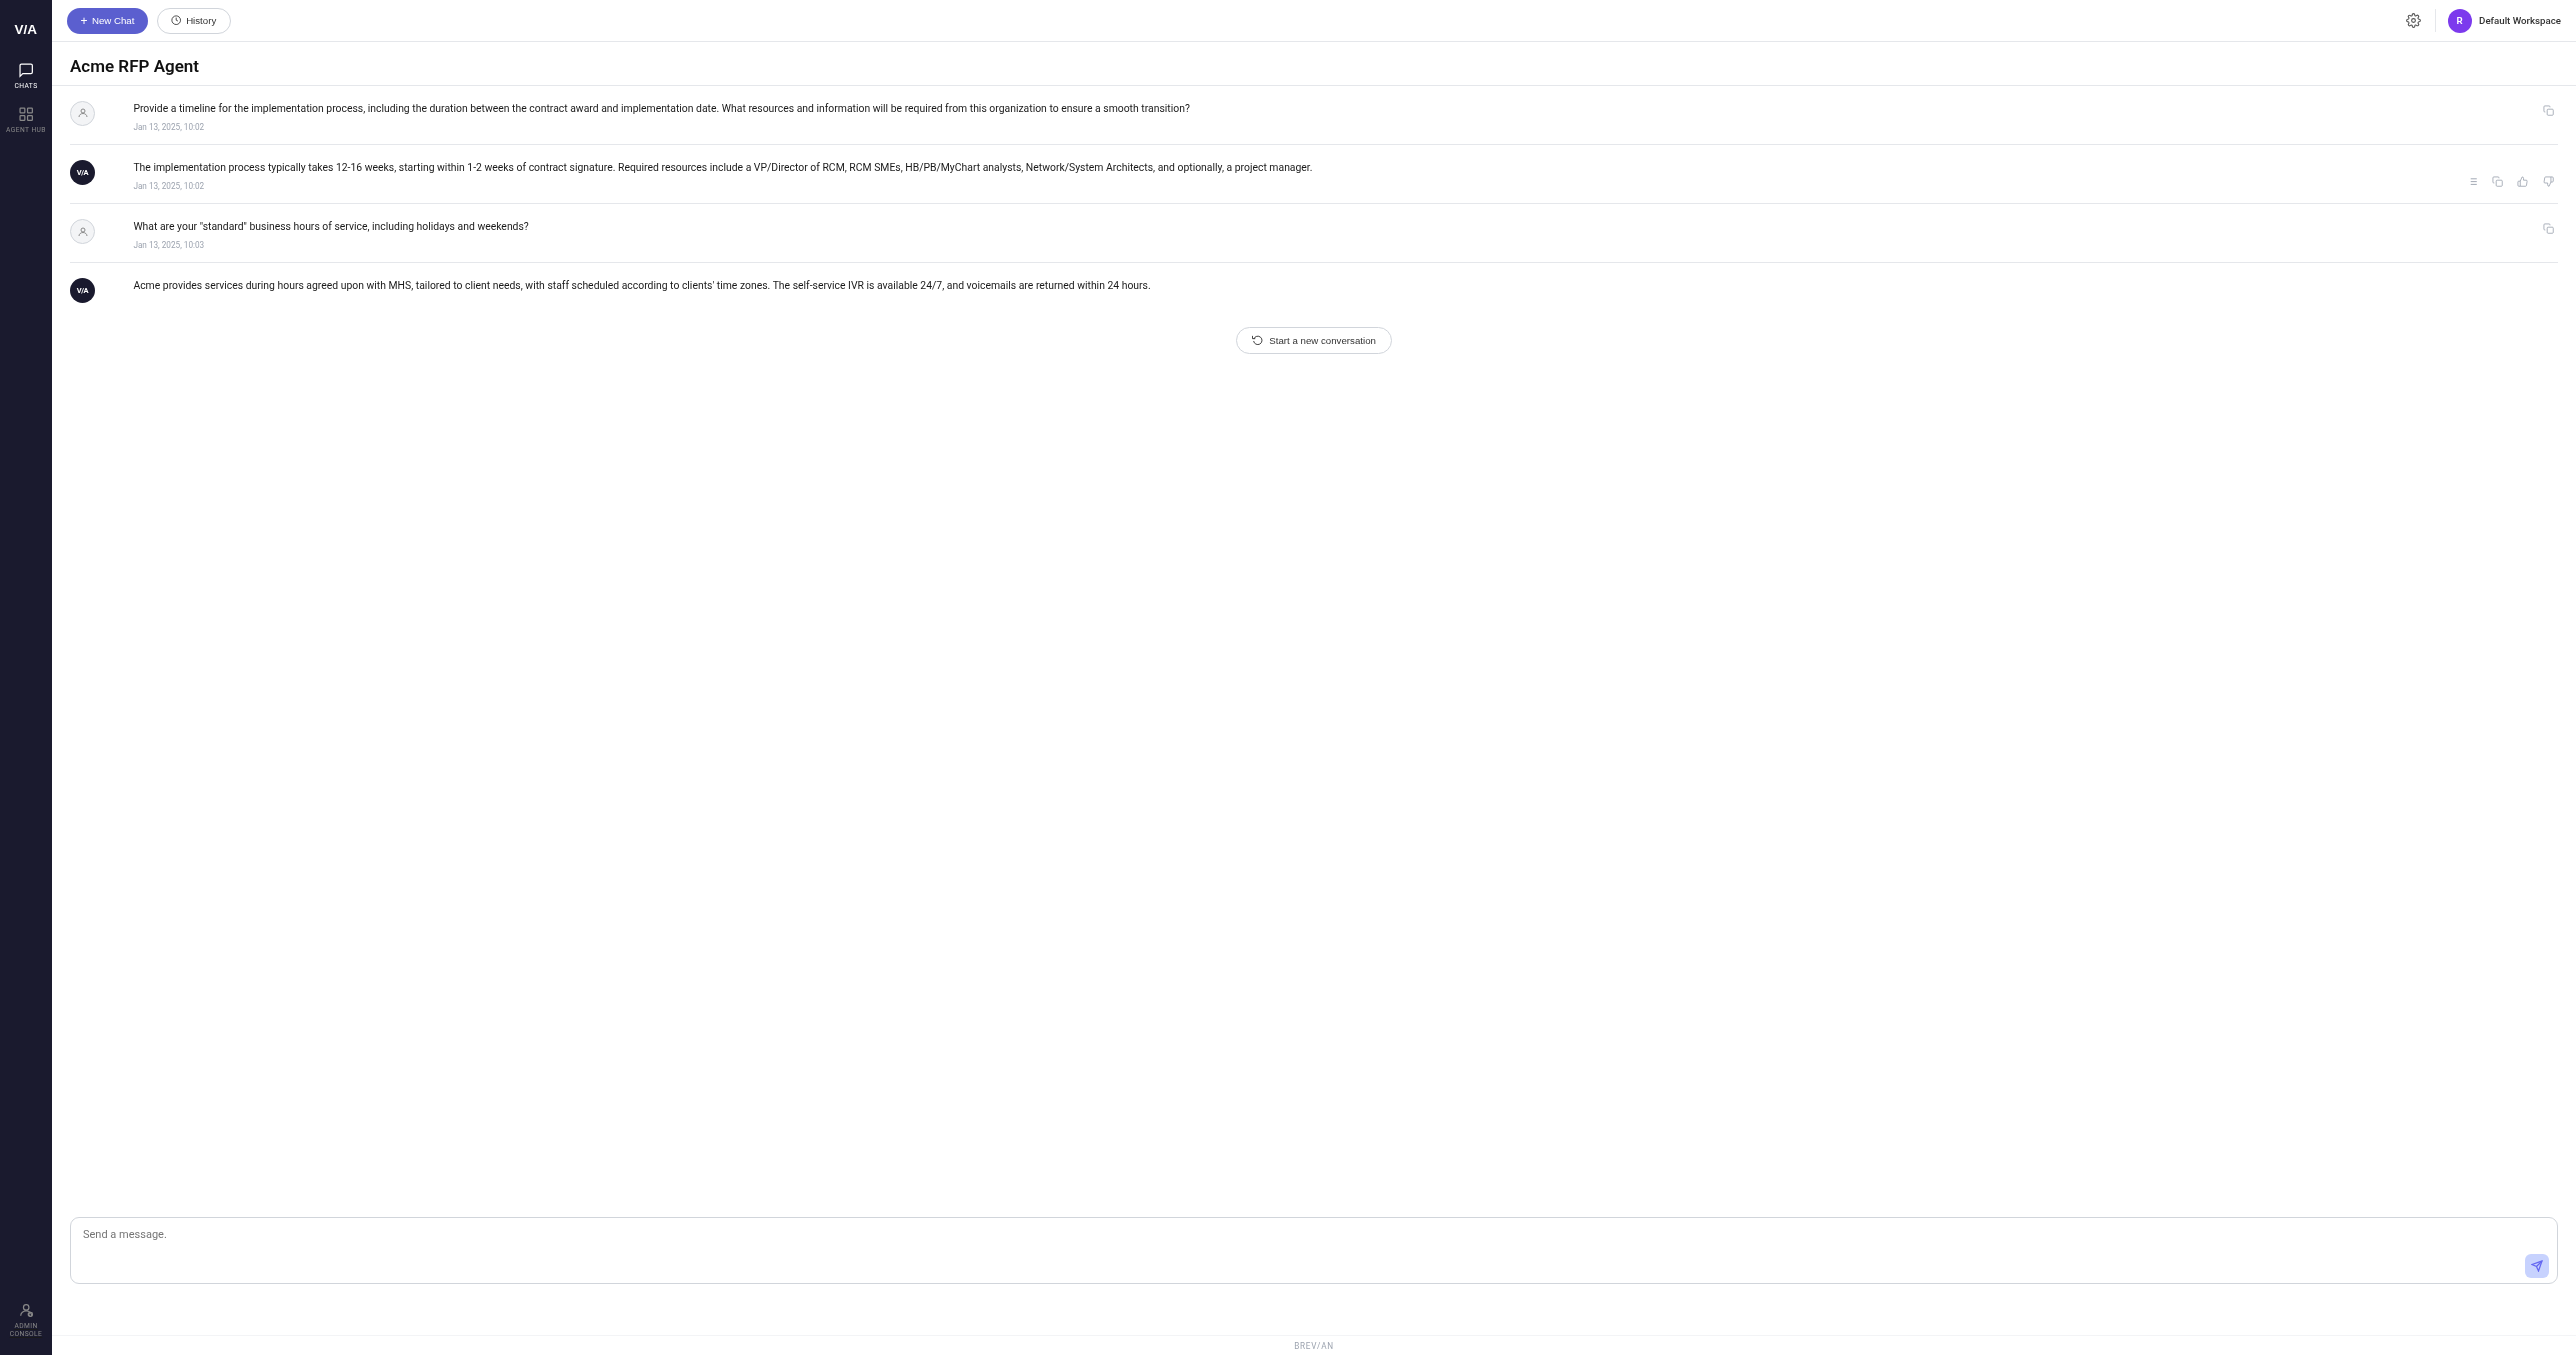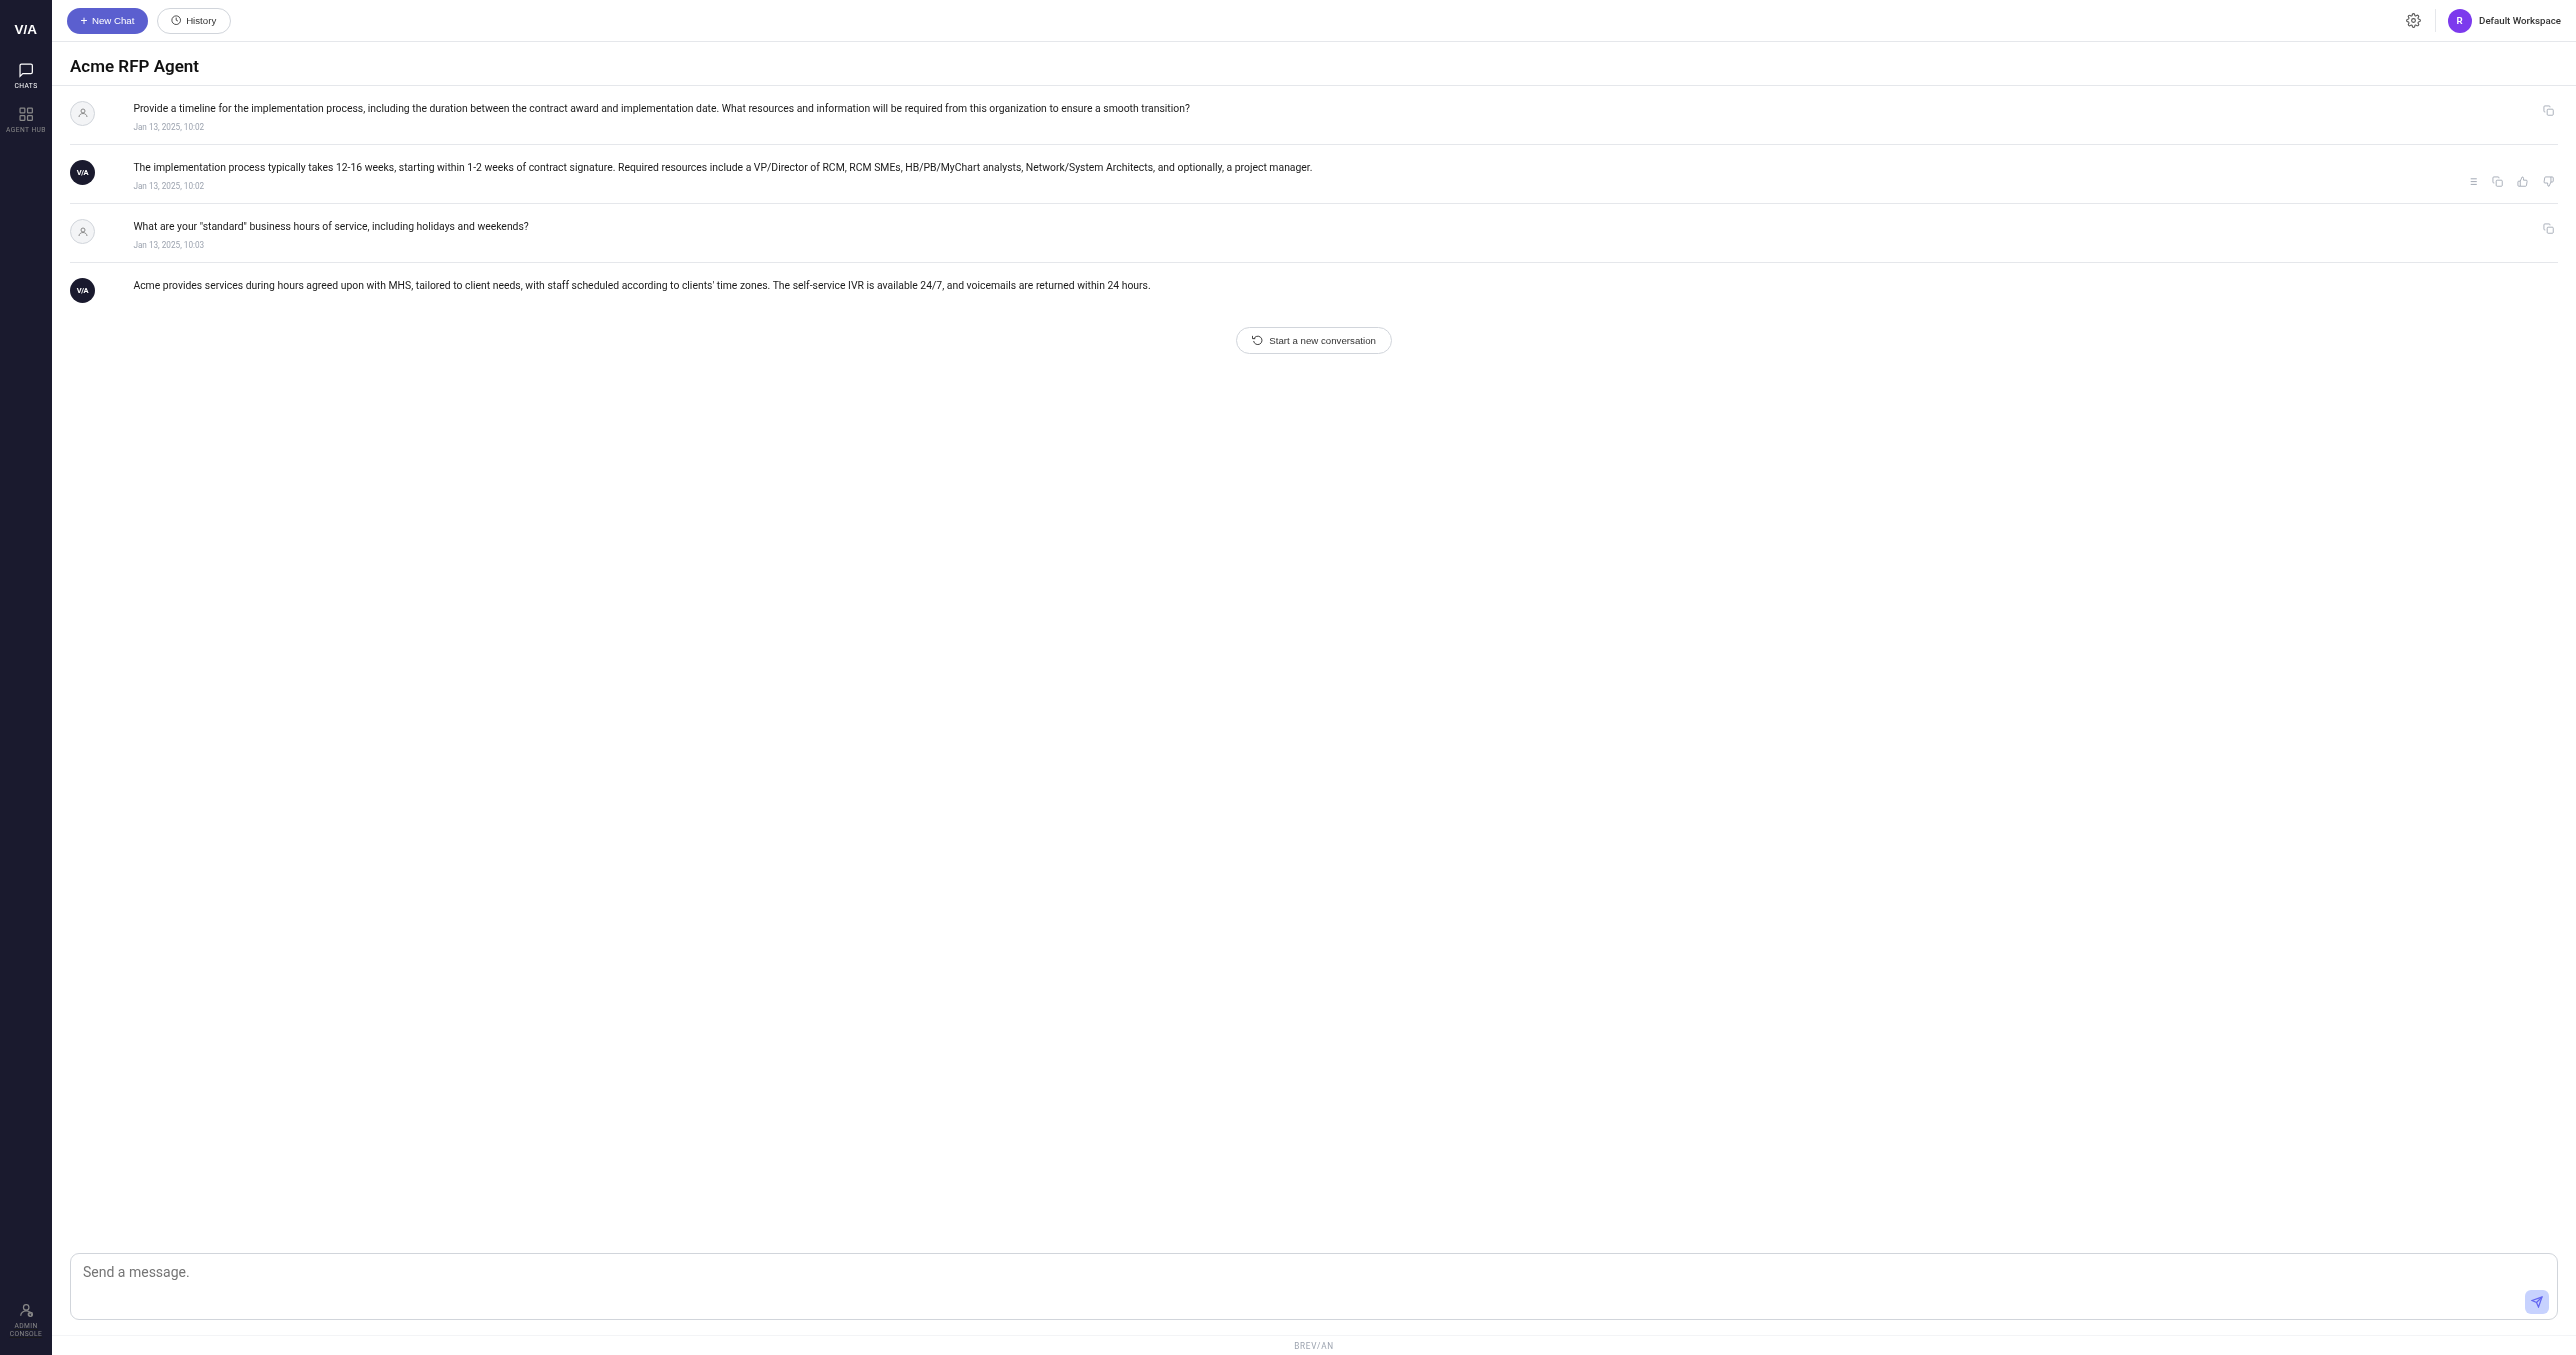--- a/index.html
+++ b/index.html
@@ -311,21 +311,21 @@
       flex-shrink: 0;
     }
     .input-wrapper {
       position: relative;
     }
     .input-field {
       width: 100%;
       border: 1.1px solid #d1d5db;
       border-radius: 9px;
       padding: 10.4px 39px 10.4px 12px;
-      font-size: 14px;
+      font-size: 11px;
       color: #333;
       resize: none;
       min-height: 67px;
       background: #fff;
       outline: none;
       font-family: inherit;
     }
     .send-btn {
       position: absolute;
       right: 9px;
@@ -346,20 +346,21 @@
     }
 
     
     .footer {
       text-align: center;
       padding: 4.5px;
       font-size: 8.2px;
       color: #9ca3af;
       letter-spacing: 0.7px;
       border-top: 0.7px solid #f3f4f6;
+      margin-top: 36px;
     }
   </style>
 </head>
 <body>
 
 <div class="sidebar">
   <div class="sidebar-top">
     <div class="sidebar-logo">
       <svg viewBox="0 0 36 36" fill="none" style="font-size:14px">
         <text x="2" y="26" font-size="18" font-weight="700" fill="white" font-family="sans-serif">V/A</text>

